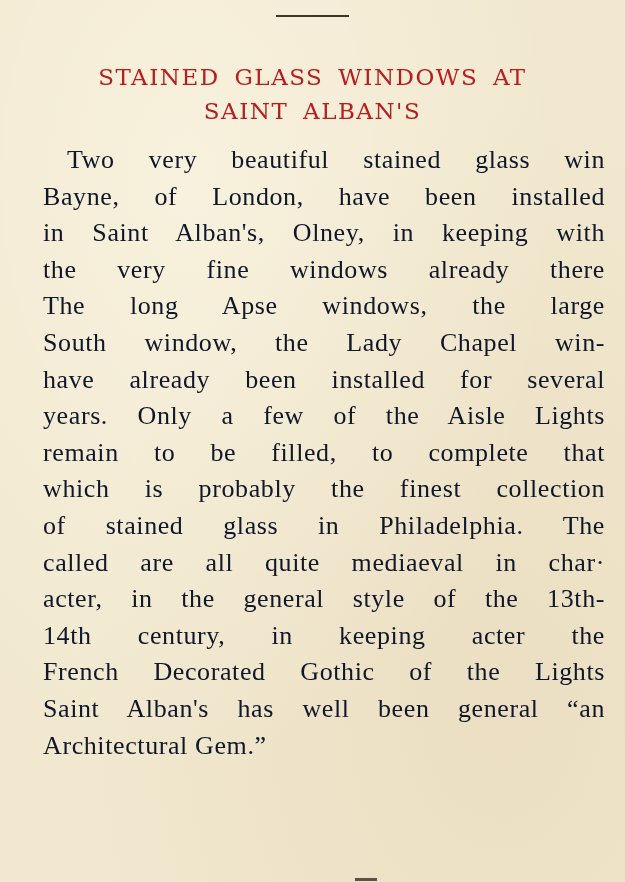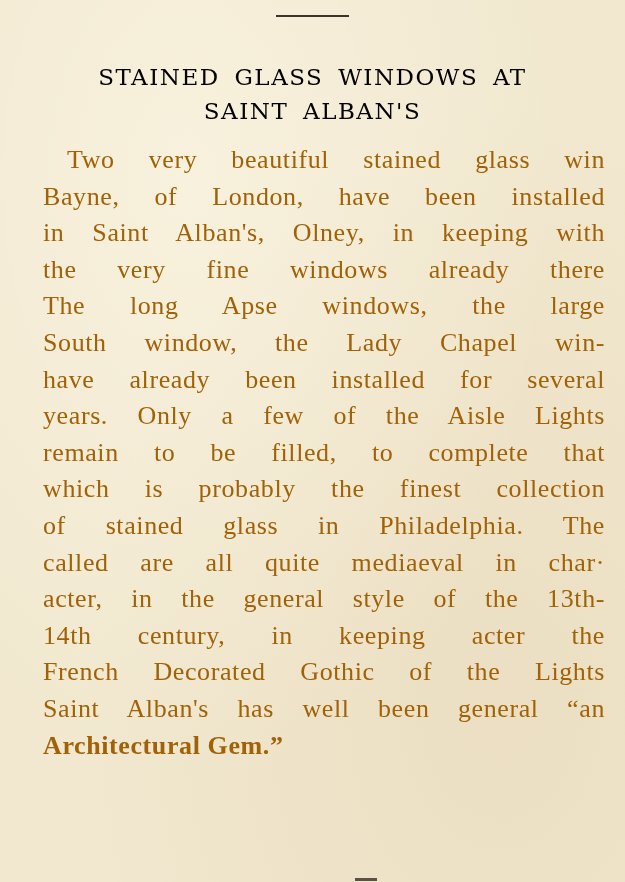--- a/index.html
+++ b/index.html
@@ -34,43 +34,43 @@
       position: absolute;
       left: 0;
       width: 625px;
       top: 60px;
       text-align: center;
       font-family: "DejaVu Serif", serif;
       font-size: 23px;
       line-height: 34px;
       letter-spacing: 1.5px;
       word-spacing: 6px;
-      color: #000000;
+      color: #b91c1c;
       font-weight: normal;
       margin: 0;
     }
     .body {
       position: absolute;
       left: 43px;
       top: 142px;
       width: 562px;
       font-family: "Liberation Serif", serif;
       font-size: 26px;
-      color: #a16207;
+      color: #0f172a;
     }
     .line {
       height: 36.6px;
       line-height: 36.6px;
       white-space: nowrap;
       text-align: justify;
       text-align-last: justify;
       letter-spacing: 0.6px;
     }
     .line.first { padding-left: 24px; text-align-last: justify; }
-    .line.last { text-align-last: left; font-weight: bold; }
+    .line.last { text-align-last: left; }
     .bottom-mark {
       position: absolute;
       left: 355px;
       top: 878px;
       width: 22px;
       height: 3px;
       background: #5a5245;
     }
   </style>
 </head>

